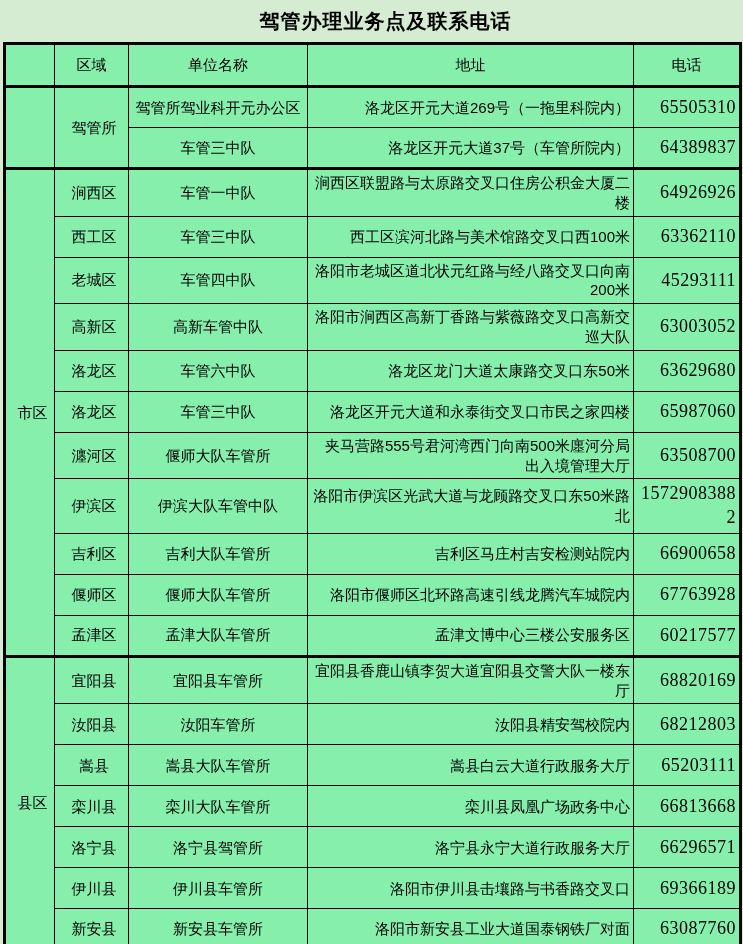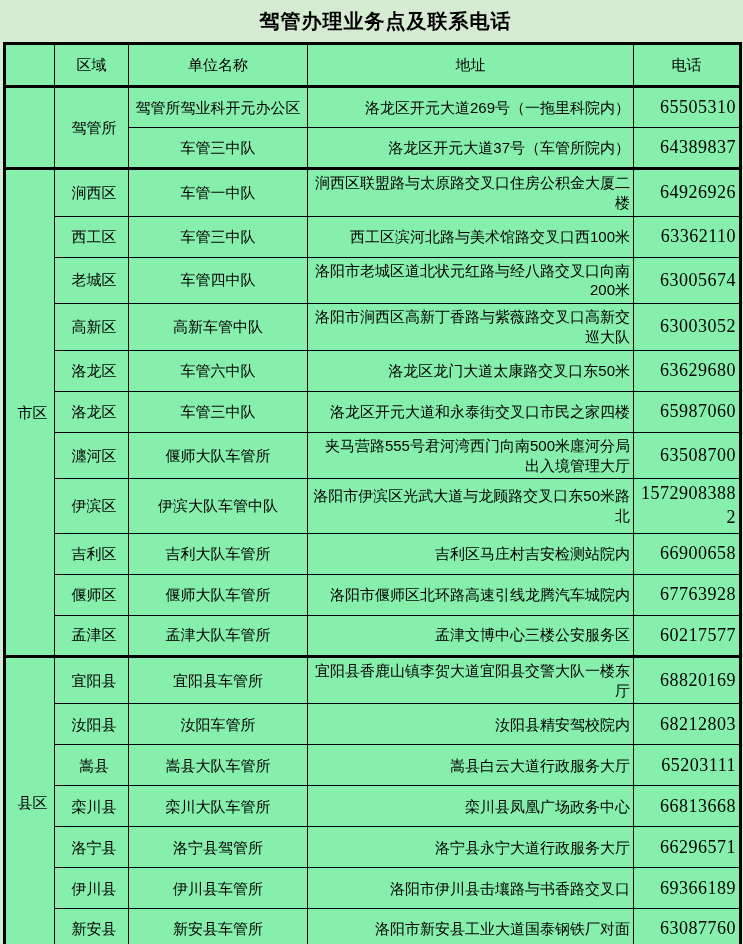--- a/index.html
+++ b/index.html
@@ -98,21 +98,21 @@
       <tr>
         <td class="region-cell">西工区</td>
         <td class="unit-cell">车管三中队</td>
         <td class="address">西工区滨河北路与美术馆路交叉口西100米</td>
         <td class="phone">63362110</td>
       </tr>
       <tr>
         <td class="region-cell">老城区</td>
         <td class="unit-cell">车管四中队</td>
         <td class="address">洛阳市老城区道北状元红路与经八路交叉口向南200米</td>
-        <td class="phone">63005674</td>
+        <td class="phone">45293111</td>
       </tr>
       <tr>
         <td class="region-cell">高新区</td>
         <td class="unit-cell">高新车管中队</td>
         <td class="address">洛阳市涧西区高新丁香路与紫薇路交叉口高新交巡大队</td>
         <td class="phone">63003052</td>
       </tr>
       <tr>
         <td class="region-cell">洛龙区</td>
         <td class="unit-cell">车管六中队</td>

